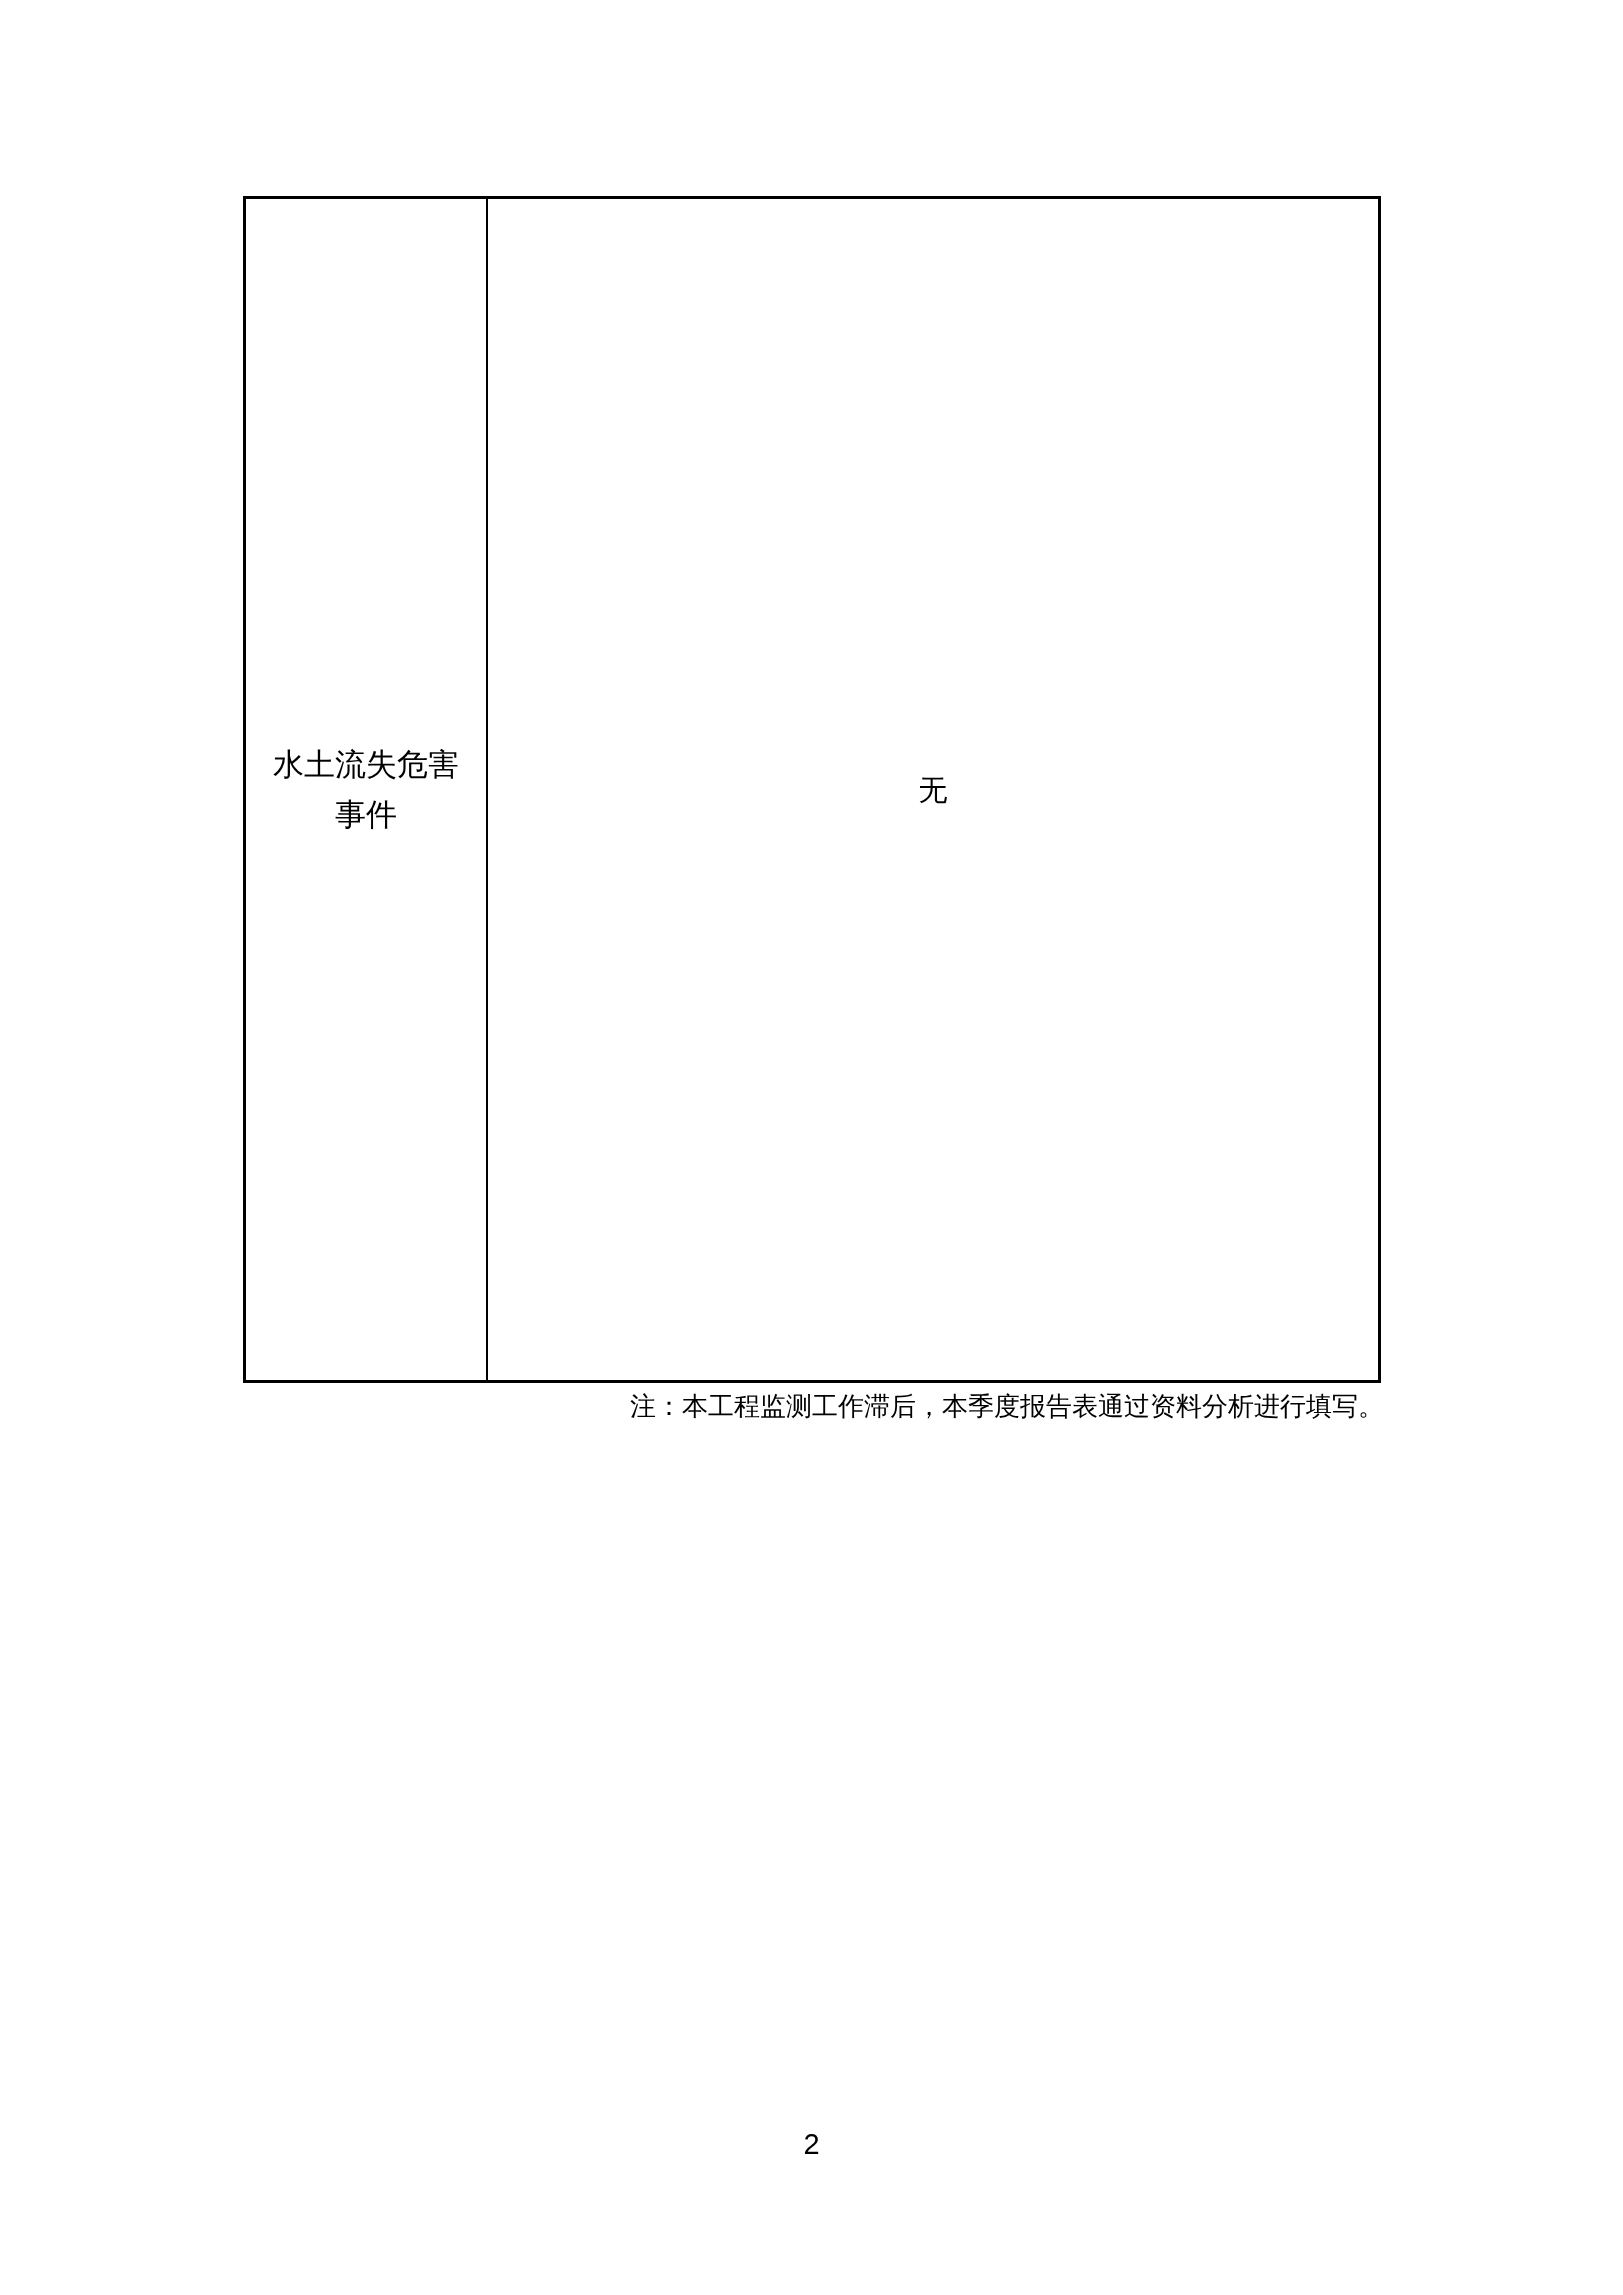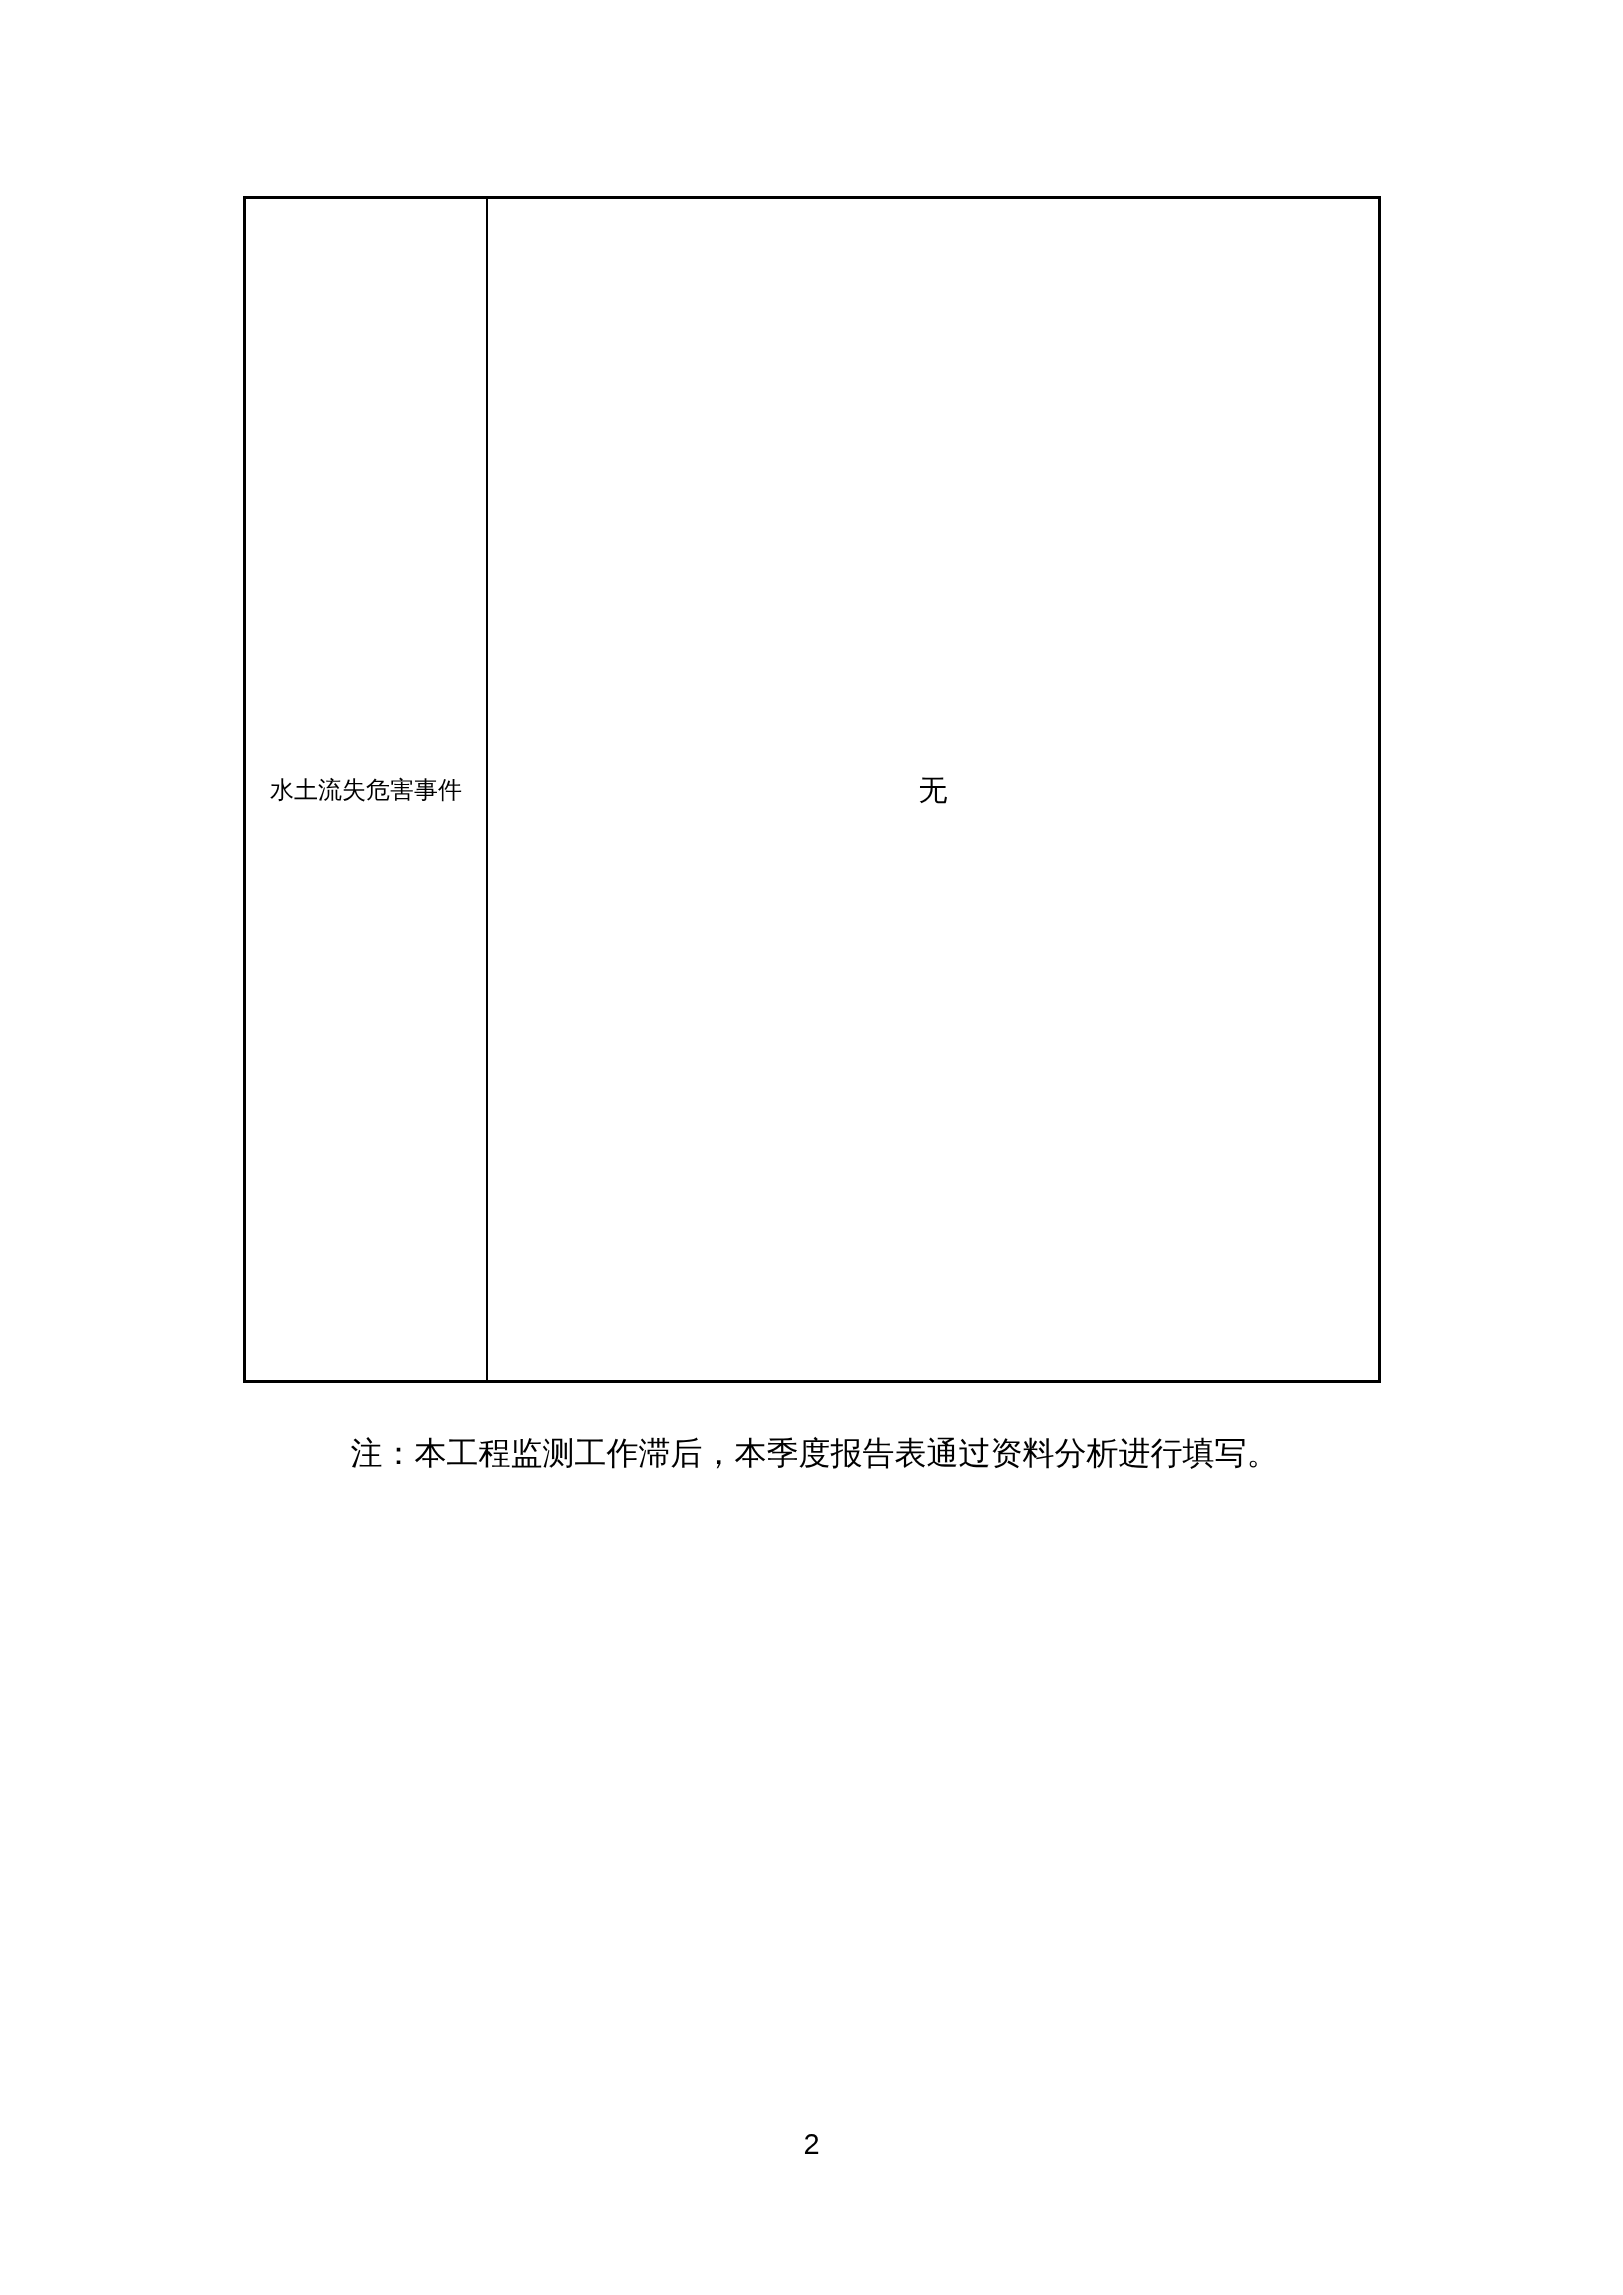--- a/index.html
+++ b/index.html
@@ -28,42 +28,41 @@
   }
   .cell-label {
     width: 242px;
     box-sizing: border-box;
     border-right: 2px solid #000000;
     display: flex;
     align-items: center;
     justify-content: center;
     text-align: center;
     padding: 0 13px;
-    font-size: 24px;
+    font-size: 31px;
     line-height: 50px;
   }
   .cell-value {
     flex: 1;
     display: flex;
     align-items: center;
     justify-content: center;
     text-align: center;
     font-size: 29px;
     line-height: 42px;
   }
   .table-note {
     position: absolute;
     left: 245px;
     top: 1388px;
     width: 1139px;
-    font-size: 32px;
+    font-size: 26px;
     line-height: 38px;
-    text-align: center;
+    text-align: right;
     white-space: nowrap;
-    margin-top: 46px;
   }
   .page-number {
     position: absolute;
     left: 0;
     top: 2129px;
     width: 100%;
     text-align: center;
     font-size: 29px;
     line-height: 31px;
     font-family: "Liberation Sans", "DejaVu Sans", sans-serif;

